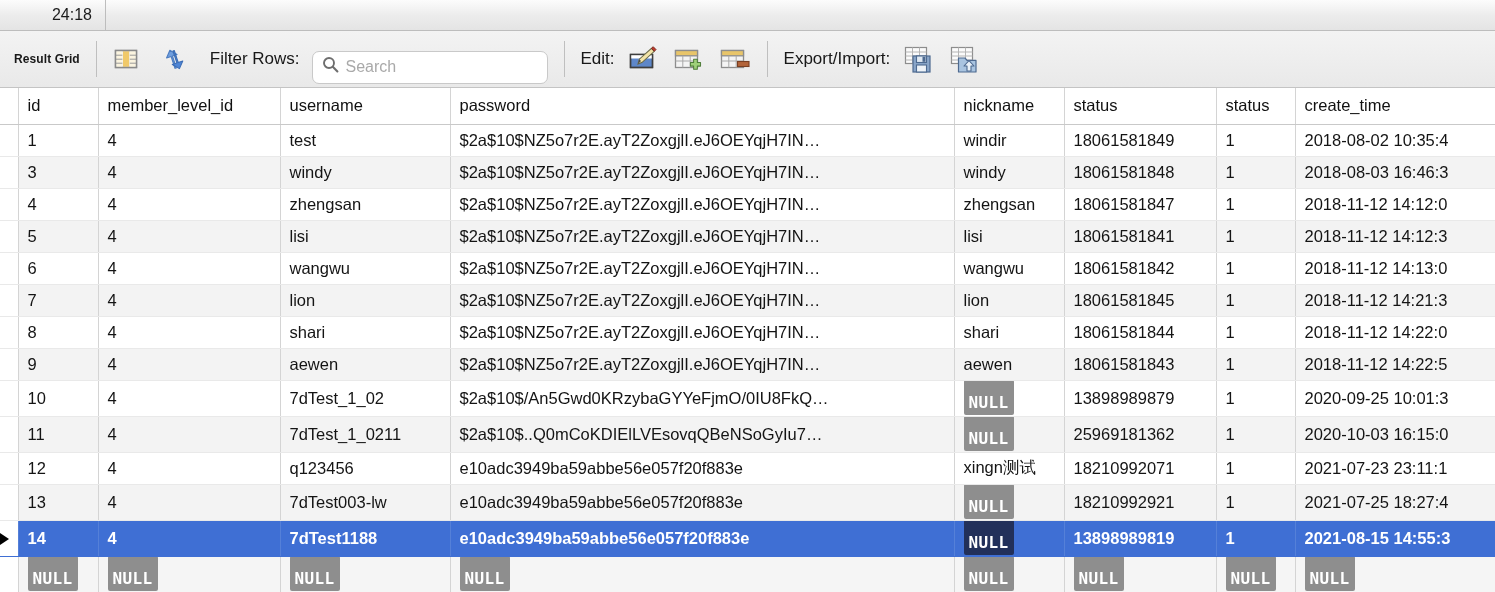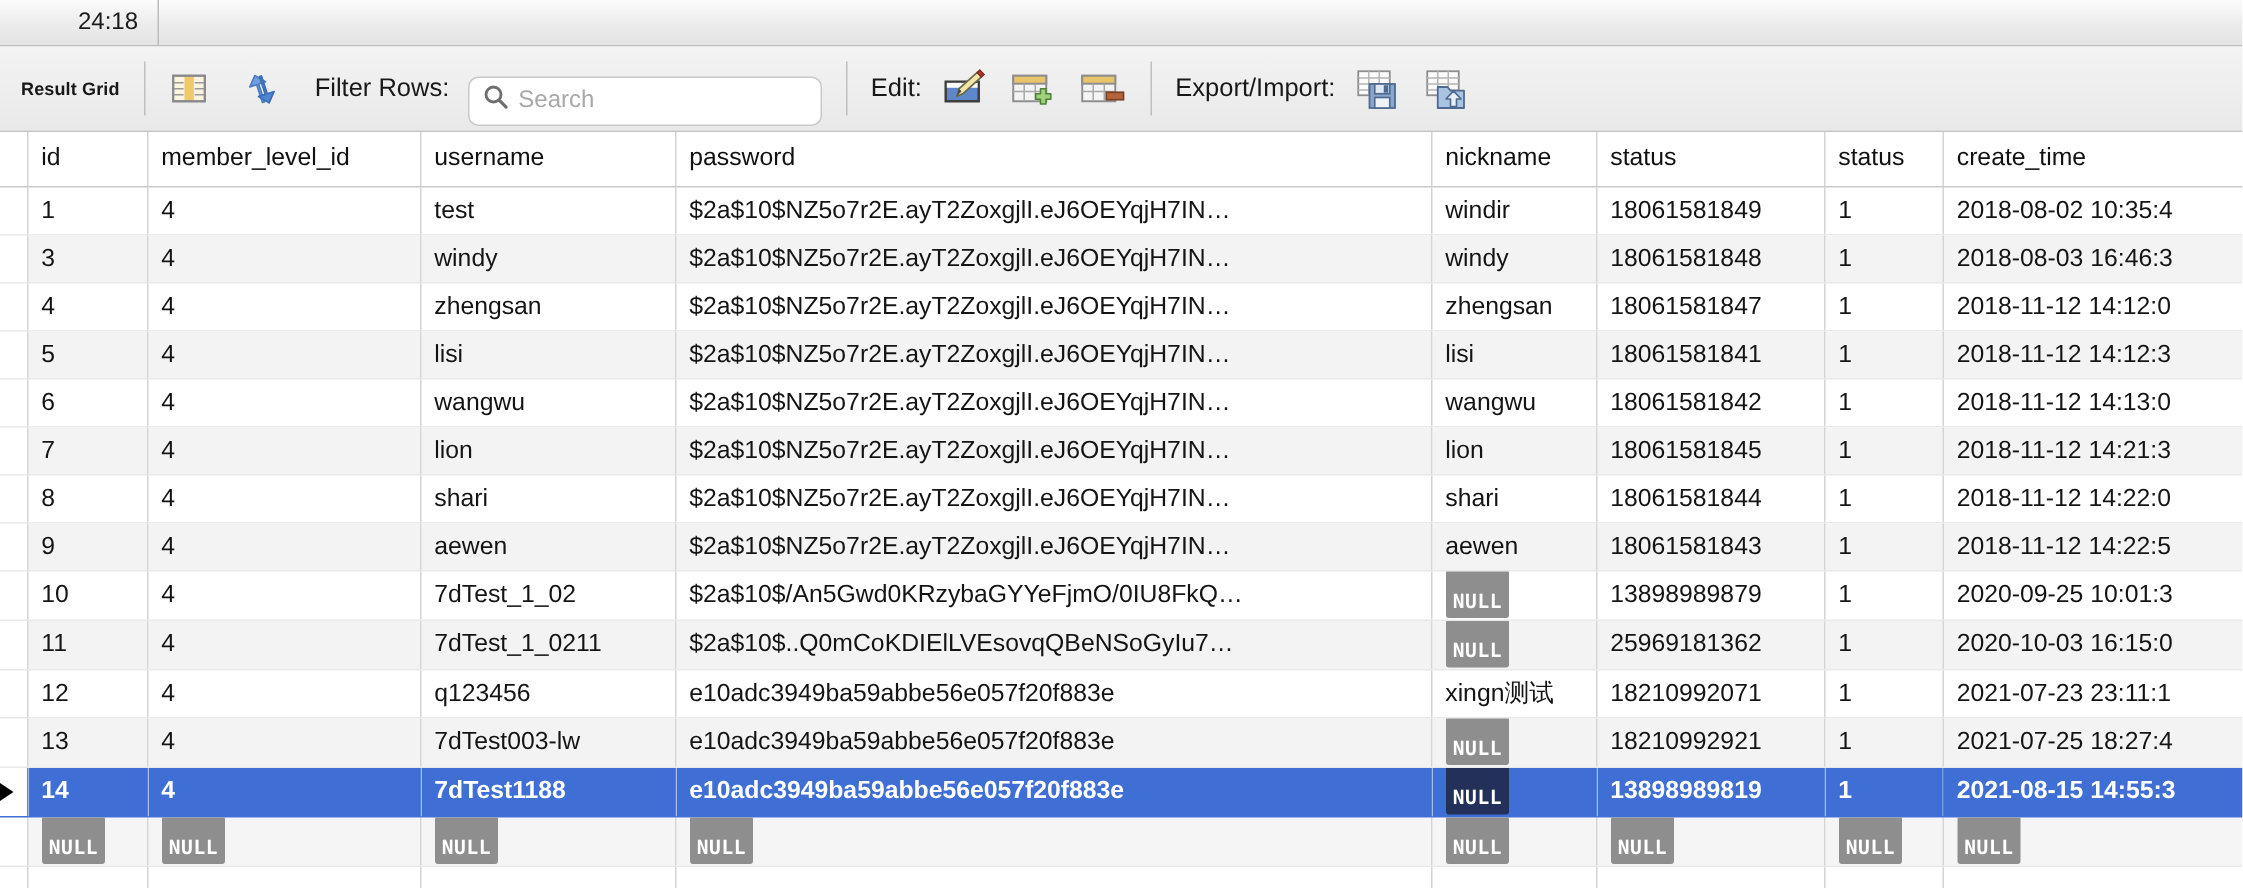--- a/index.html
+++ b/index.html
@@ -115,21 +115,21 @@
     border-top: 6px solid transparent;
     border-bottom: 6px solid transparent;
     vertical-align: middle; }
 
   
   .null {
     display: inline-block;
     background: #8e8e8e;
     color: #ffffff;
     font-family: "DejaVu Sans Mono", monospace;
-    font-size: 13px;
+    font-size: 16px;
     font-weight: bold;
     letter-spacing: .4px;
     line-height: 1;
     padding: 15px 5px 4px 5px;
     border-radius: 2px;
     position: relative;
     top: -1px;
   }
   tr.r-sel .null { background: #22305a; color: #ffffff; }
 

